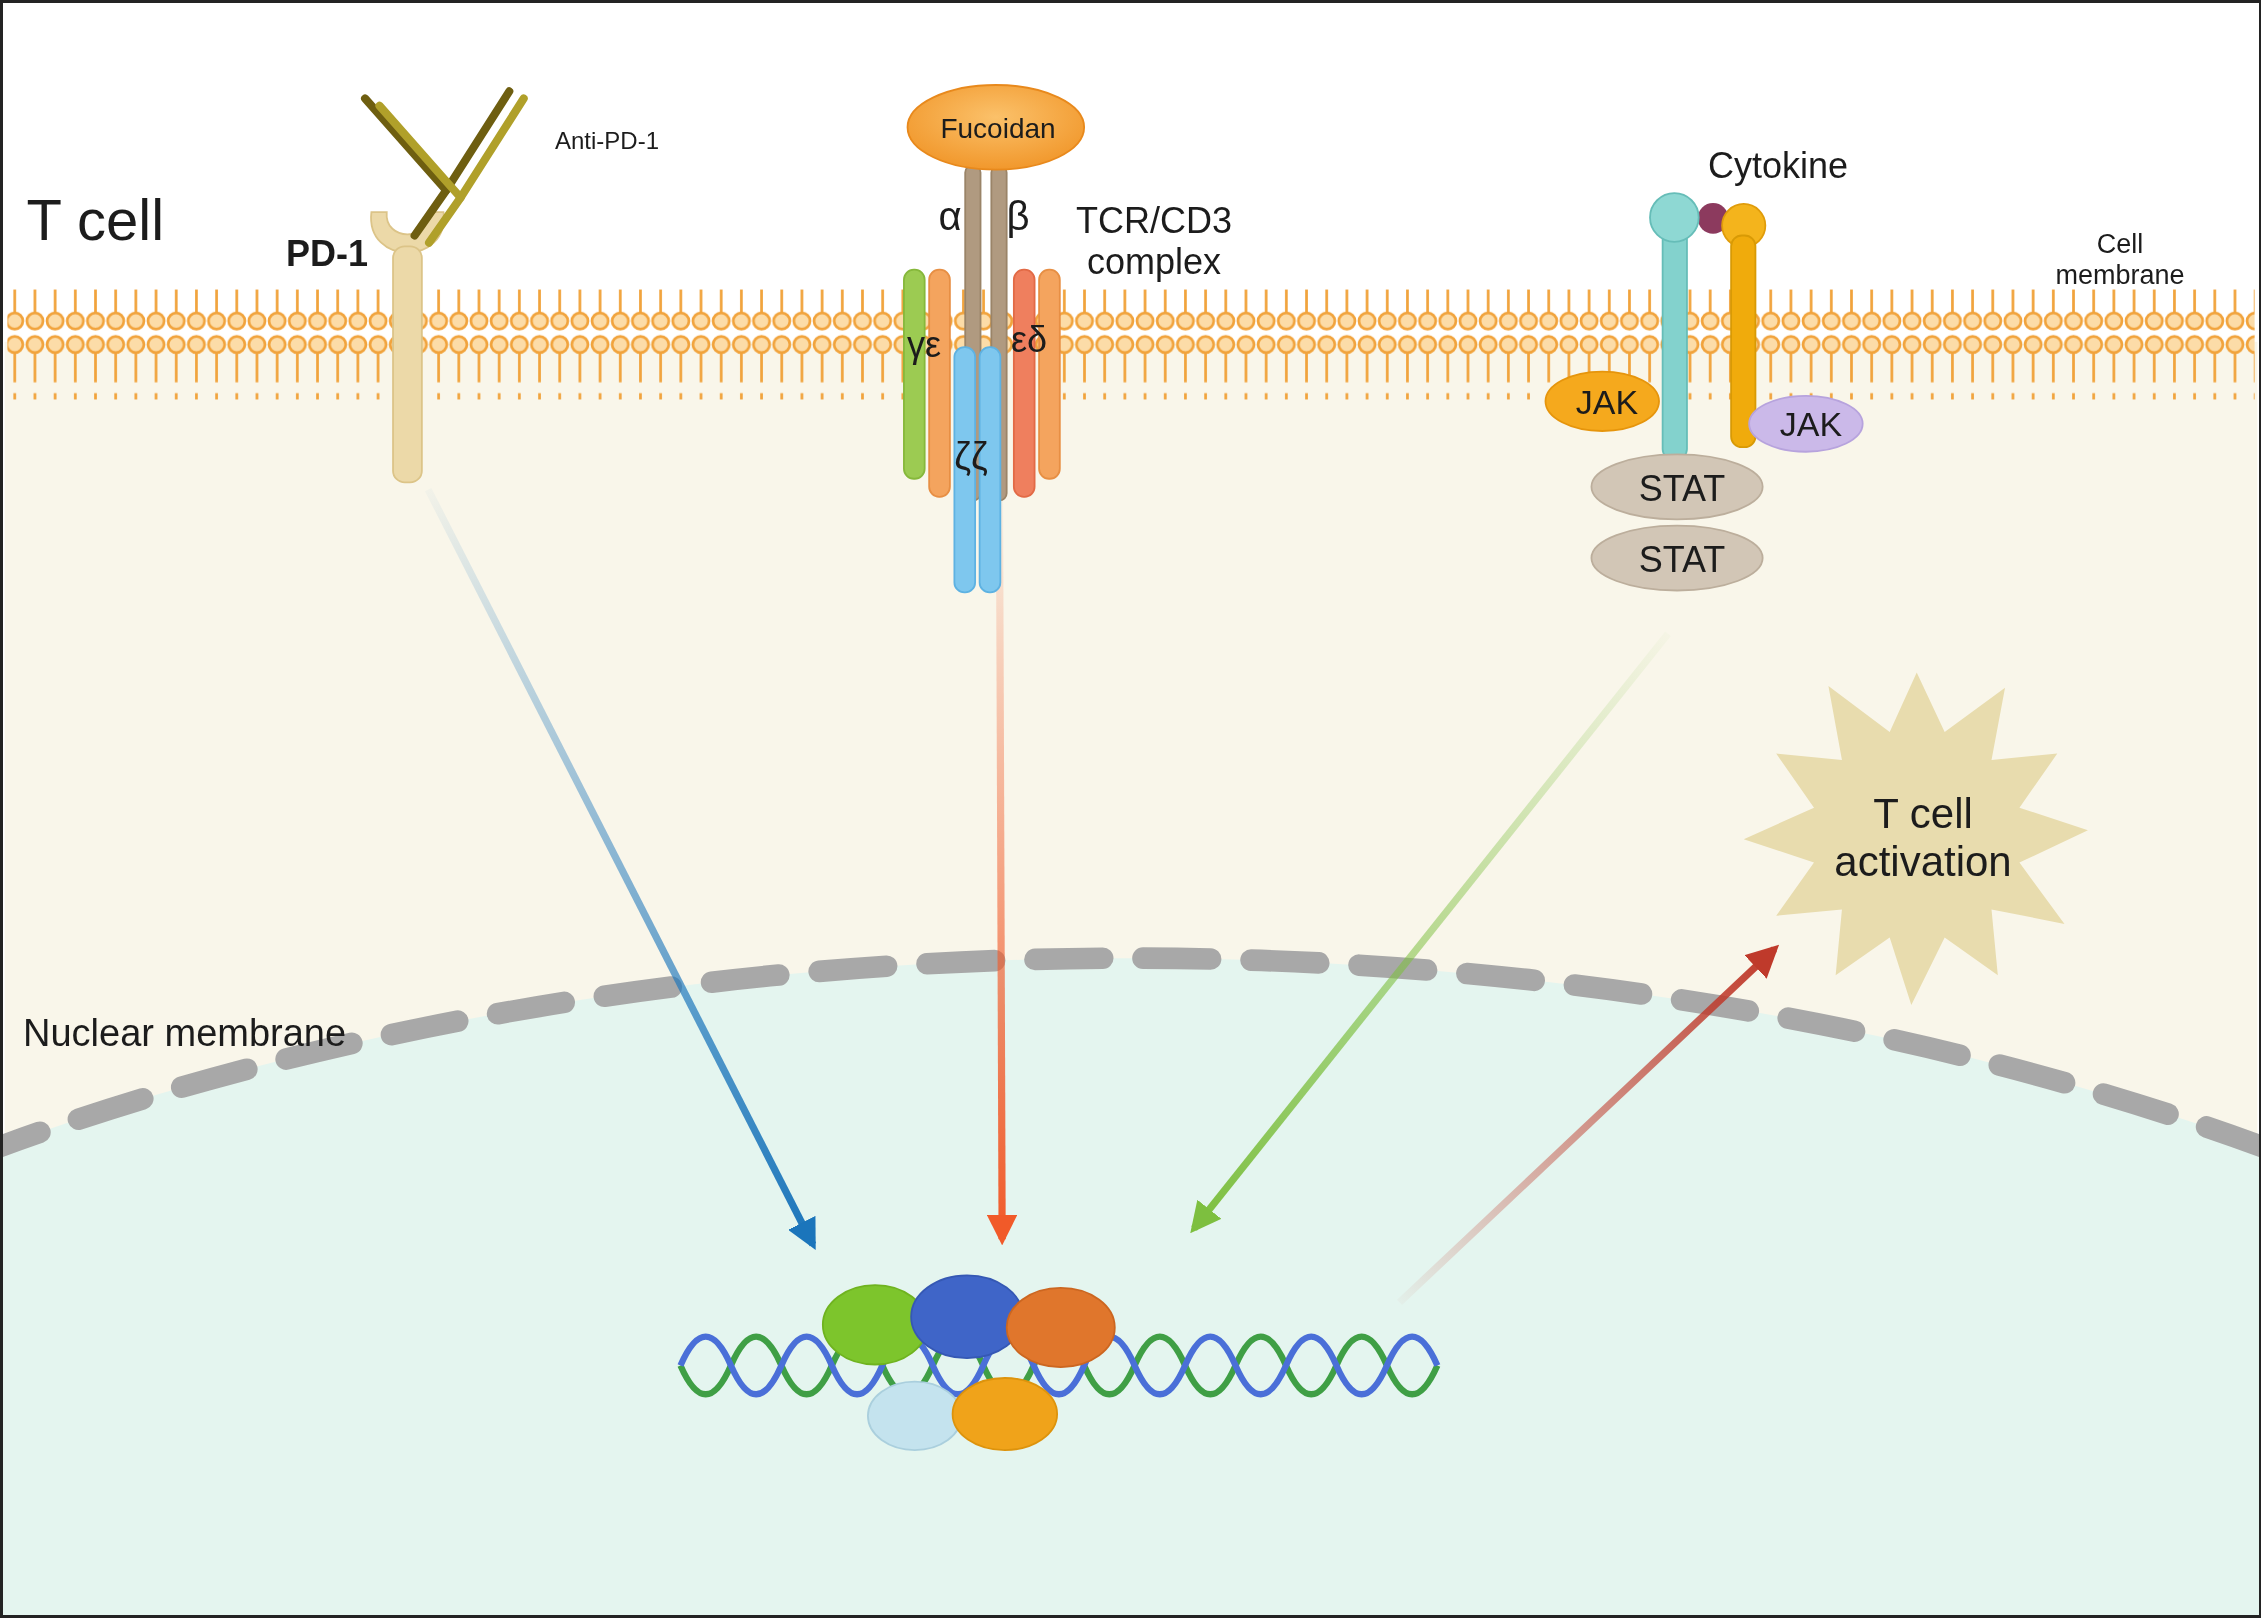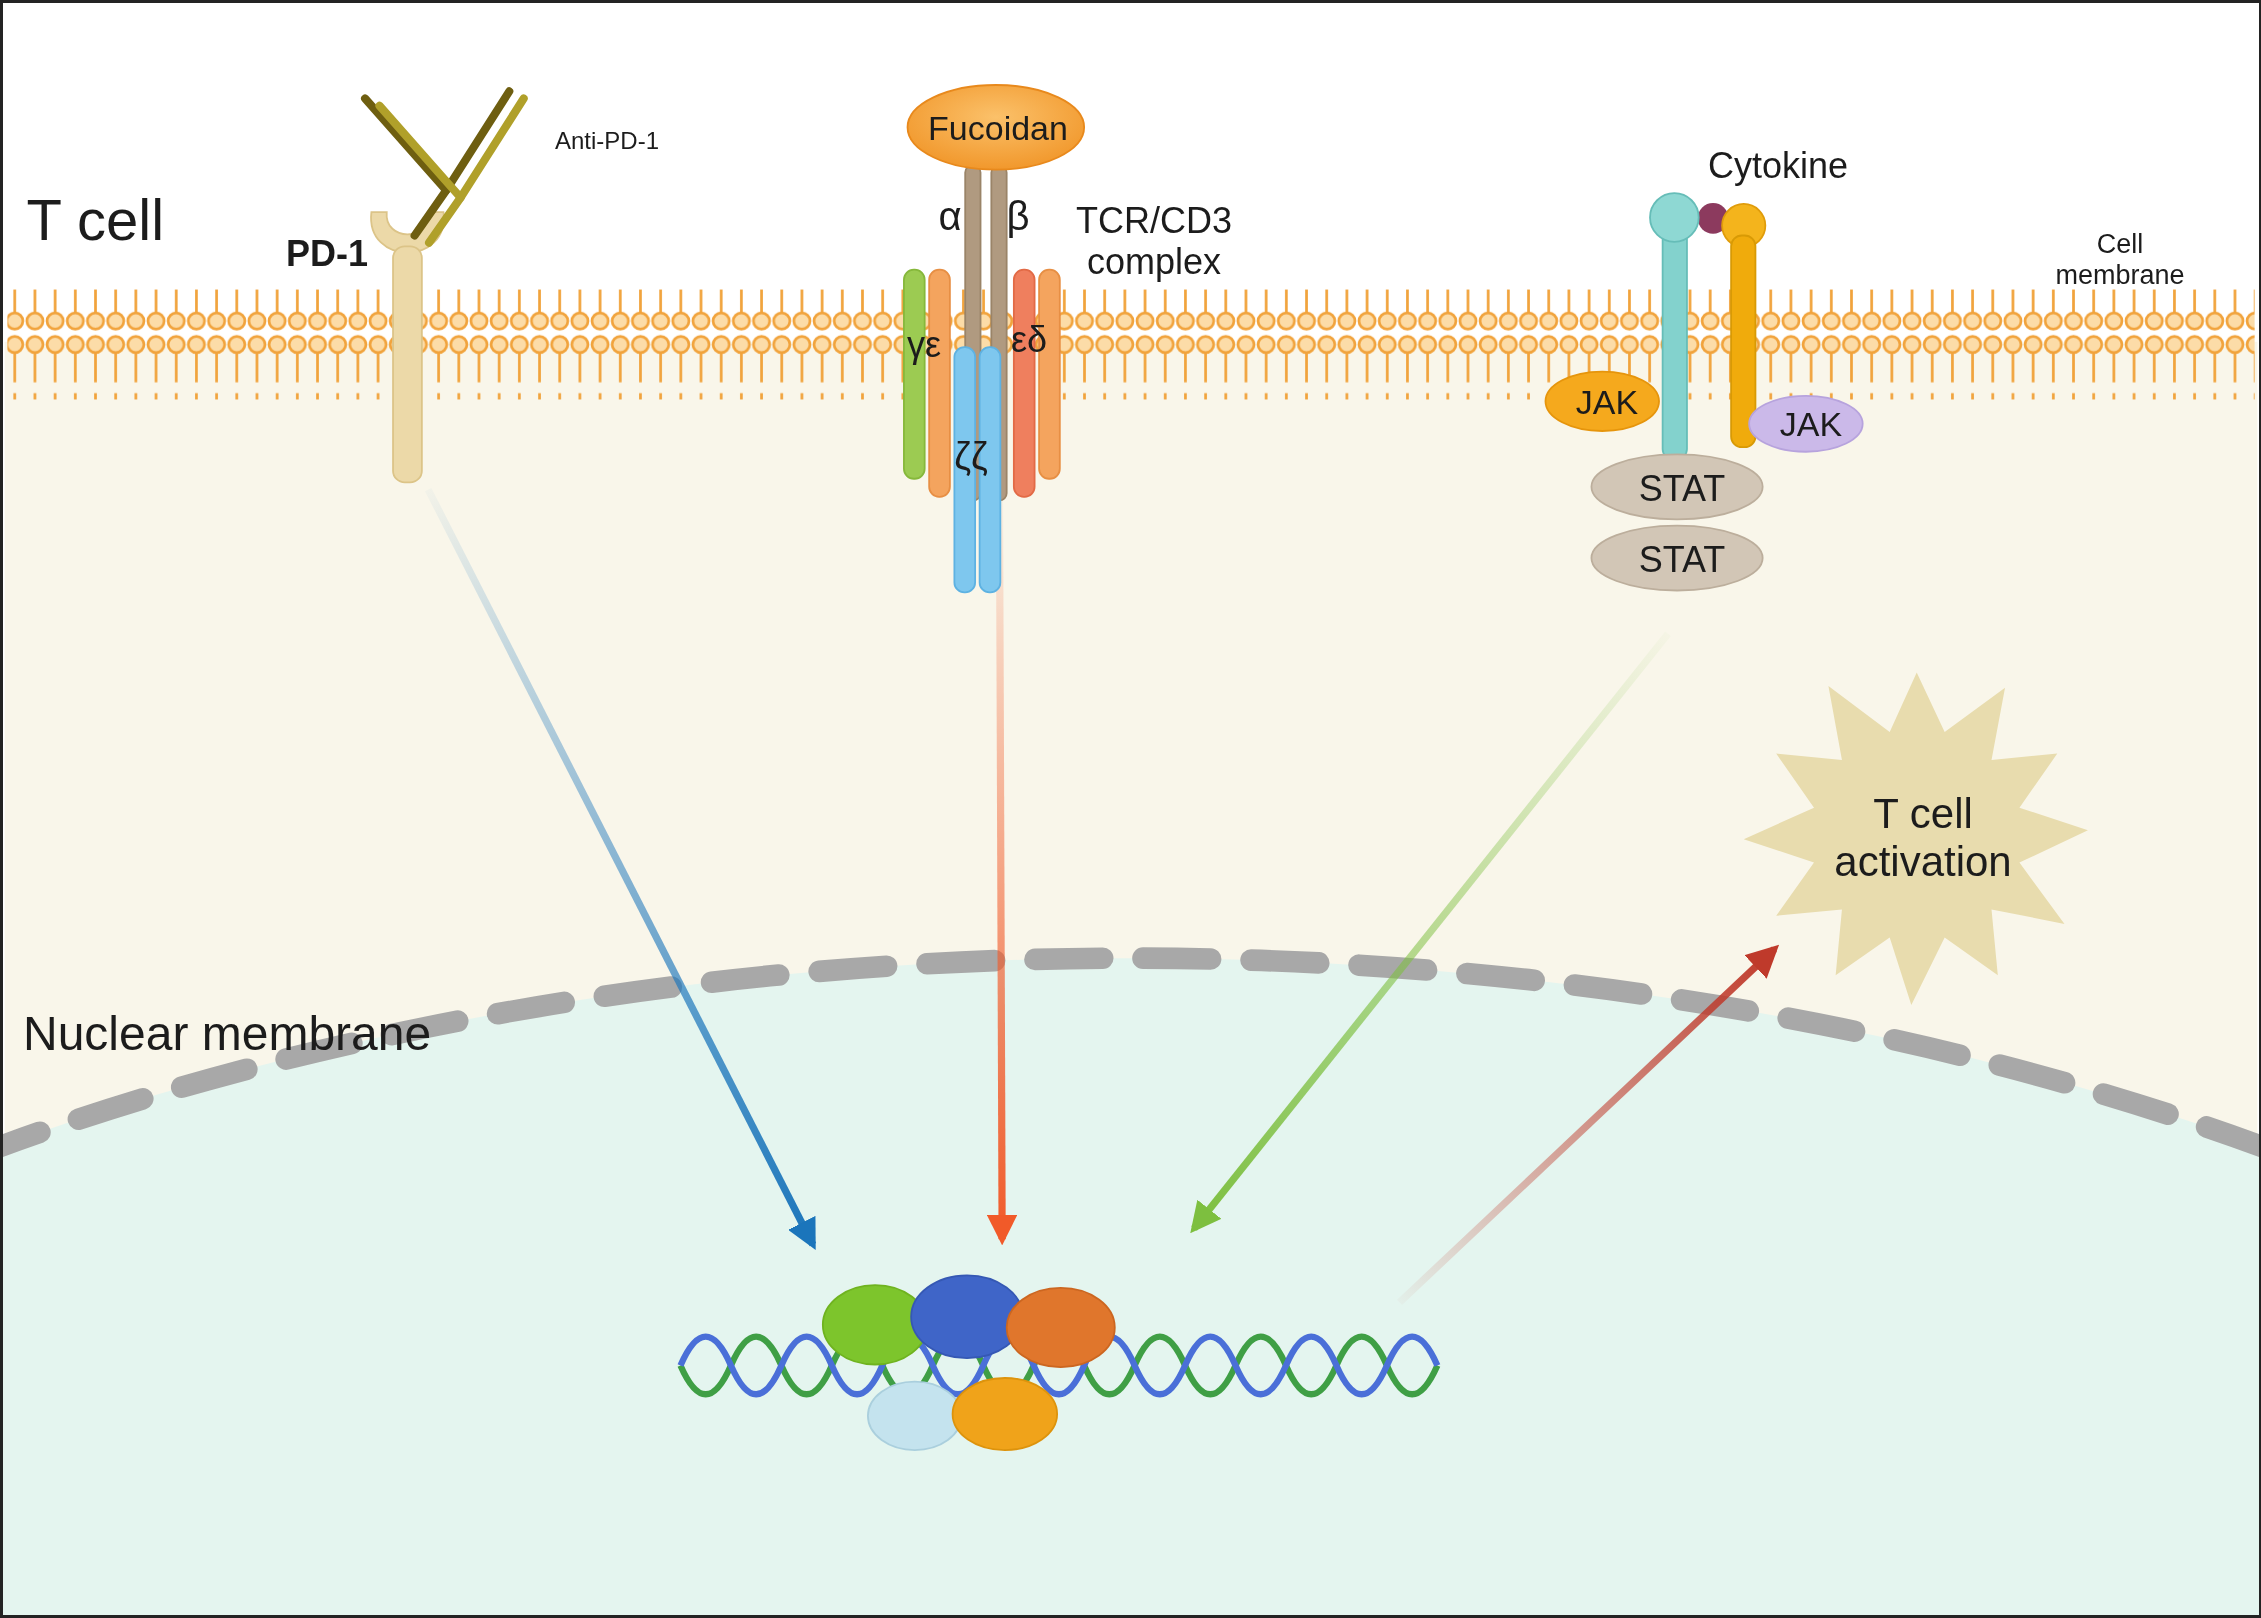--- a/index.html
+++ b/index.html
@@ -132,32 +132,32 @@
       <ellipse cx="1068" cy="1458" rx="62" ry="46" fill="#3f65c8" stroke="#3558b4" stroke-width="2"></ellipse>
       <ellipse cx="1172" cy="1470" rx="60" ry="44" fill="#e0762c" stroke="#cc6620" stroke-width="2"></ellipse>
       <ellipse cx="1010" cy="1568" rx="52" ry="38" fill="#c4e3ee" stroke="#aacfdd" stroke-width="2"></ellipse>
       <ellipse cx="1110" cy="1566" rx="58" ry="40" fill="#f0a31a" stroke="#dd930c" stroke-width="2"></ellipse>
     </g>
   </svg>
 
   <div class="lbl left-anchor" style="left:23.5px;top:217px;font-size:58px;">T cell</div>
   <div class="lbl" style="left:324px;top:251px;font-size:36px;font-weight:bold;">PD-1</div>
   <div class="lbl" style="left:604px;top:138px;font-size:24px;">Anti-PD-1</div>
-  <div class="lbl" style="left:995px;top:126px;font-size:34px;">Fucoidan</div>
+  <div class="lbl" style="left:995px;top:126px;font-size:28px;">Fucoidan</div>
   <div class="lbl" style="left:947px;top:213px;font-size:40px;">α</div>
   <div class="lbl" style="left:1015px;top:213px;font-size:40px;">β</div>
   <div class="lbl" style="left:1151px;top:238px;font-size:36px;">TCR/CD3
 complex</div>
   <div class="lbl" style="left:921px;top:342px;font-size:36px;">γε</div>
   <div class="lbl" style="left:1026px;top:337px;font-size:36px;">εδ</div>
   <div class="lbl" style="left:968px;top:454px;font-size:38px;text-align:center;">ζζ</div>
   <div class="lbl" style="left:1775px;top:163px;font-size:36px;">Cytokine</div>
   <div class="lbl" style="left:2117px;top:257px;font-size:27px;">Cell membrane</div>
   <div class="lbl" style="left:1604px;top:400px;font-size:34px;">JAK</div>
   <div class="lbl" style="left:1808px;top:422px;font-size:34px;">JAK</div>
   <div class="lbl" style="left:1679px;top:486px;font-size:36px;">STAT</div>
   <div class="lbl" style="left:1679px;top:557px;font-size:36px;">STAT</div>
   <div class="lbl" style="left:1920px;top:835px;font-size:42px;">T cell
 activation</div>
-  <div class="lbl left-anchor" style="left:20px;top:1031px;font-size:48px;">Nuclear membrane</div>
+  <div class="lbl left-anchor" style="left:20px;top:1031px;font-size:38px;">Nuclear membrane</div>
 
 </div>
 
 
 </body></html>

